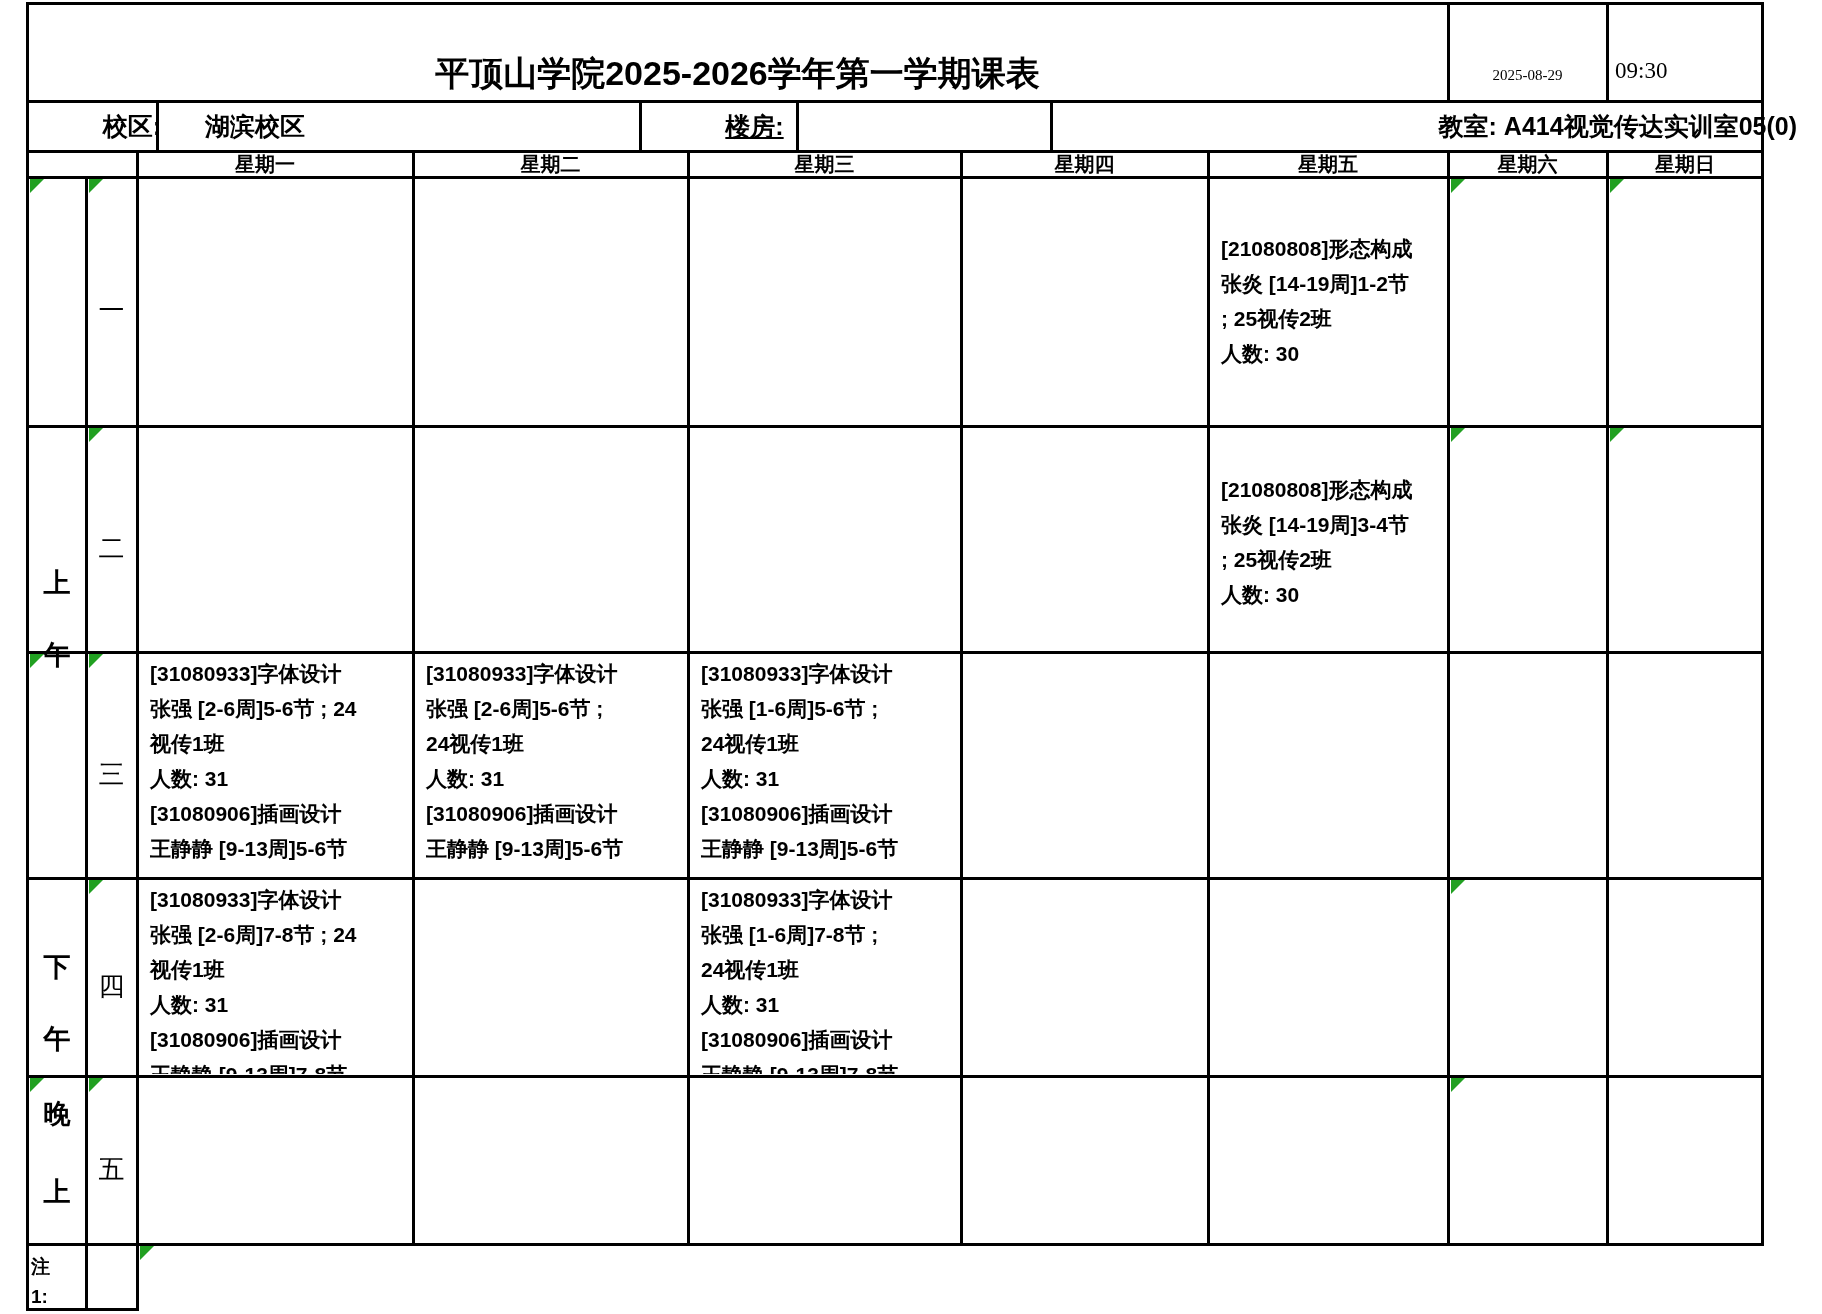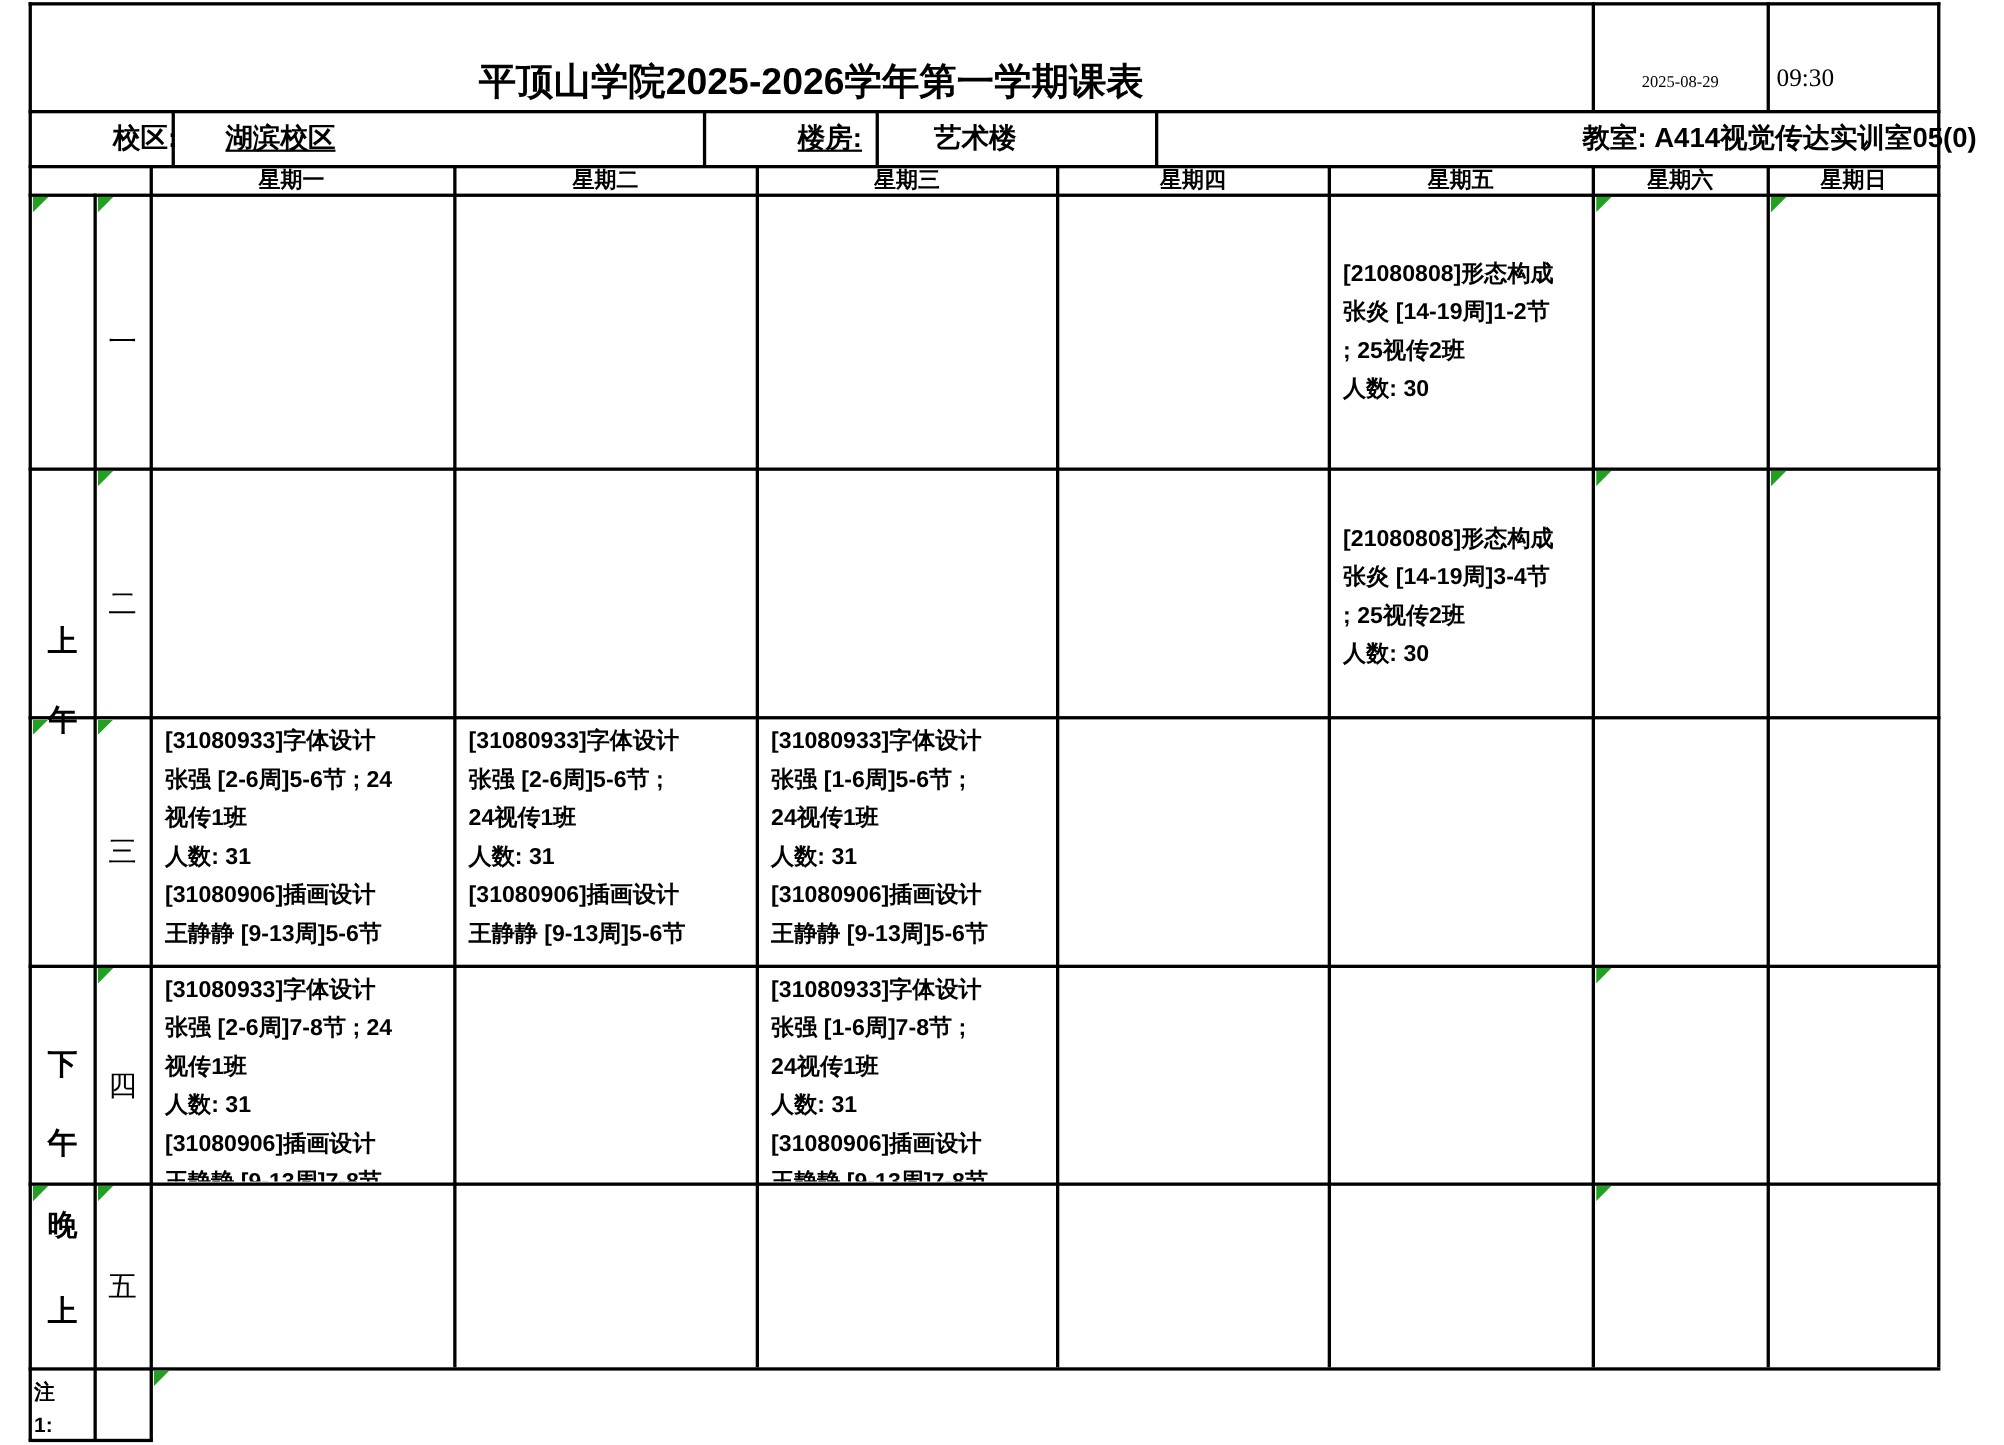--- a/index.html
+++ b/index.html
@@ -13,21 +13,21 @@
   
   .title{left:27px;top:2px;width:1421px;height:95px;display:flex;align-items:flex-end;
          justify-content:center;font-size:34px;font-weight:bold;padding-bottom:14px;}
   .pdate{left:1448px;top:2px;width:159px;height:82px;display:flex;align-items:flex-end;
          justify-content:center;font-family:"Liberation Serif","DejaVu Serif",serif;font-size:15px;}
   .ptime{left:1607px;top:2px;width:156px;height:82px;display:flex;align-items:flex-end;
          font-family:"Liberation Serif","DejaVu Serif",serif;font-size:23px;padding-left:8px;}
   
   .inf{top:100px;height:50px;line-height:52px;font-size:25px;font-weight:bold;position:absolute;margin-left:40px;}
   .campL{left:27px;width:130px;text-align:center;}
-  .campV{left:157px;width:483px;padding-left:8px;text-decoration:underline;}
+  .campV{left:157px;width:483px;padding-left:8px;}
   .bldL{left:636px;width:157px;text-align:center;text-decoration:underline;}
   .bldV{left:797px;width:254px;padding-left:12px;}
   .room{left:1051px;width:706px;text-align:right;padding-right:6px;}
   
   .dayh{position:absolute;top:150px;height:26px;line-height:28px;text-align:center;
         font-size:20px;font-weight:bold;}
   
   .sess{position:absolute;left:41px;width:32px;font-size:27px;font-weight:bold;
         display:flex;flex-direction:column;justify-content:flex-end;text-align:center;
         word-break:break-all;}
@@ -87,21 +87,20 @@
   <div class="hl" style="left:26px;top:1243px;width:1738px;"></div>
   <div class="hl" style="left:26px;top:1308px;width:113px;"></div>
 
   <div class="cell title">平顶山学院2025-2026学年第一学期课表</div>
   <div class="cell pdate">2025-08-29</div>
   <div class="cell ptime">09:30</div>
 
   <div class="inf campL">校区:</div>
   <div class="inf campV">湖滨校区</div>
   <div class="inf bldL">楼房:</div>
-  <div class="inf bldV">艺术楼</div>
   <div class="inf room"><span>教室:</span> <span>A414视觉传达实训室05(0)</span></div>
 
   <div class="dayh" style="left:127px;width:276px;">星期一</div>
   <div class="dayh" style="left:413px;width:275px;">星期二</div>
   <div class="dayh" style="left:688px;width:273px;">星期三</div>
   <div class="dayh" style="left:961px;width:247px;">星期四</div>
   <div class="dayh" style="left:1208px;width:240px;">星期五</div>
   <div class="dayh" style="left:1448px;width:159px;">星期六</div>
   <div class="dayh" style="left:1607px;width:156px;">星期日</div>
 

